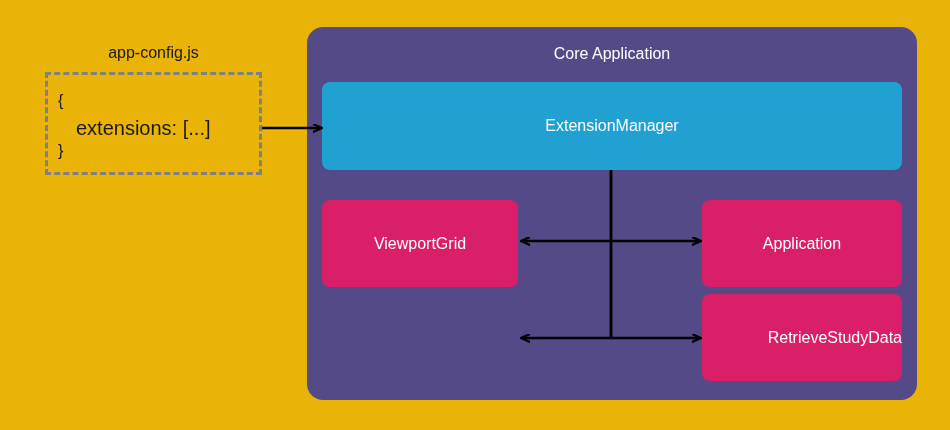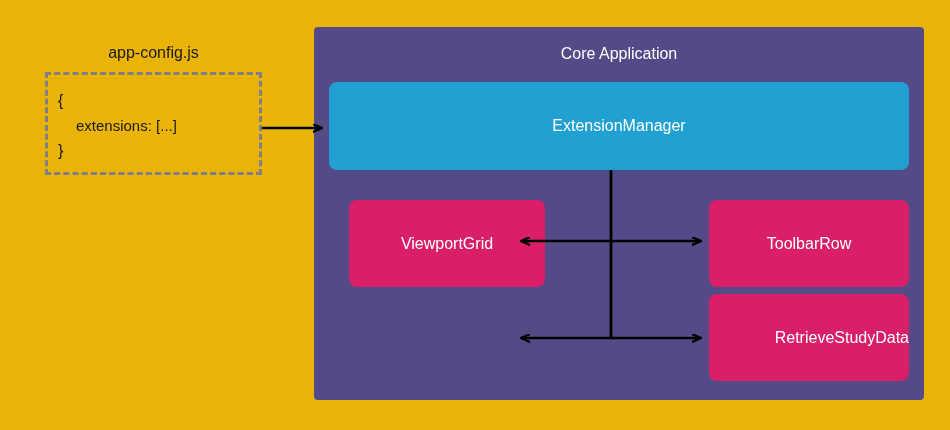--- a/index.html
+++ b/index.html
@@ -43,41 +43,41 @@
     position: absolute;
     left: 58px;
     top: 92px;
     font-size: 16px;
     color: #1a1a1a;
   }
   #config-prop {
     position: absolute;
     left: 76px;
     top: 117px;
-    font-size: 15px;
+    font-size: 20px;
     color: #1a1a1a;
     white-space: nowrap;
   }
   #config-brace-close {
     position: absolute;
     left: 58px;
     top: 142px;
     font-size: 16px;
     color: #1a1a1a;
   }
 
   
   #core-app {
     position: absolute;
-    left: 314px;
+    left: 307px;
     top: 27px;
     width: 610px;
     height: 373px;
     background: #544a88;
-    border-radius: 4px;
+    border-radius: 16px;
   }
   #core-app-title {
     position: absolute;
     left: 0;
     top: 18px;
     width: 610px;
     text-align: center;
     font-size: 16px;
     color: #ffffff;
   }
@@ -102,21 +102,20 @@
     top: 55px;
     width: 580px;
     height: 88px;
   }
   
   #node-viewport-grid {
     left: 15px;
     top: 173px;
     width: 196px;
     height: 87px;
-    margin-left: 20px;
   }
   #node-toolbar-row {
     left: 395px;
     top: 173px;
     width: 200px;
     height: 87px;
   }
   #node-viewer {
     left: 15px;
     top: 267px;
@@ -160,21 +159,21 @@
 
     <div id="node-extension-manager" class="node node-blue">
       <span>ExtensionManager</span>
     </div>
 
     <div id="node-viewport-grid" class="node node-pink">
       <span>ViewportGrid</span>
     </div>
 
     <div id="node-toolbar-row" class="node node-pink">
-      <span>ToolbarRow</span>
+      <span>Application</span>
     </div>
 
 
     <div id="node-retrieve-study-data" class="node node-pink">
       <span>RetrieveStudyData</span>
     </div>
   </div>
 
   <svg id="connectors" viewBox="0 0 950 430">
     <defs>

